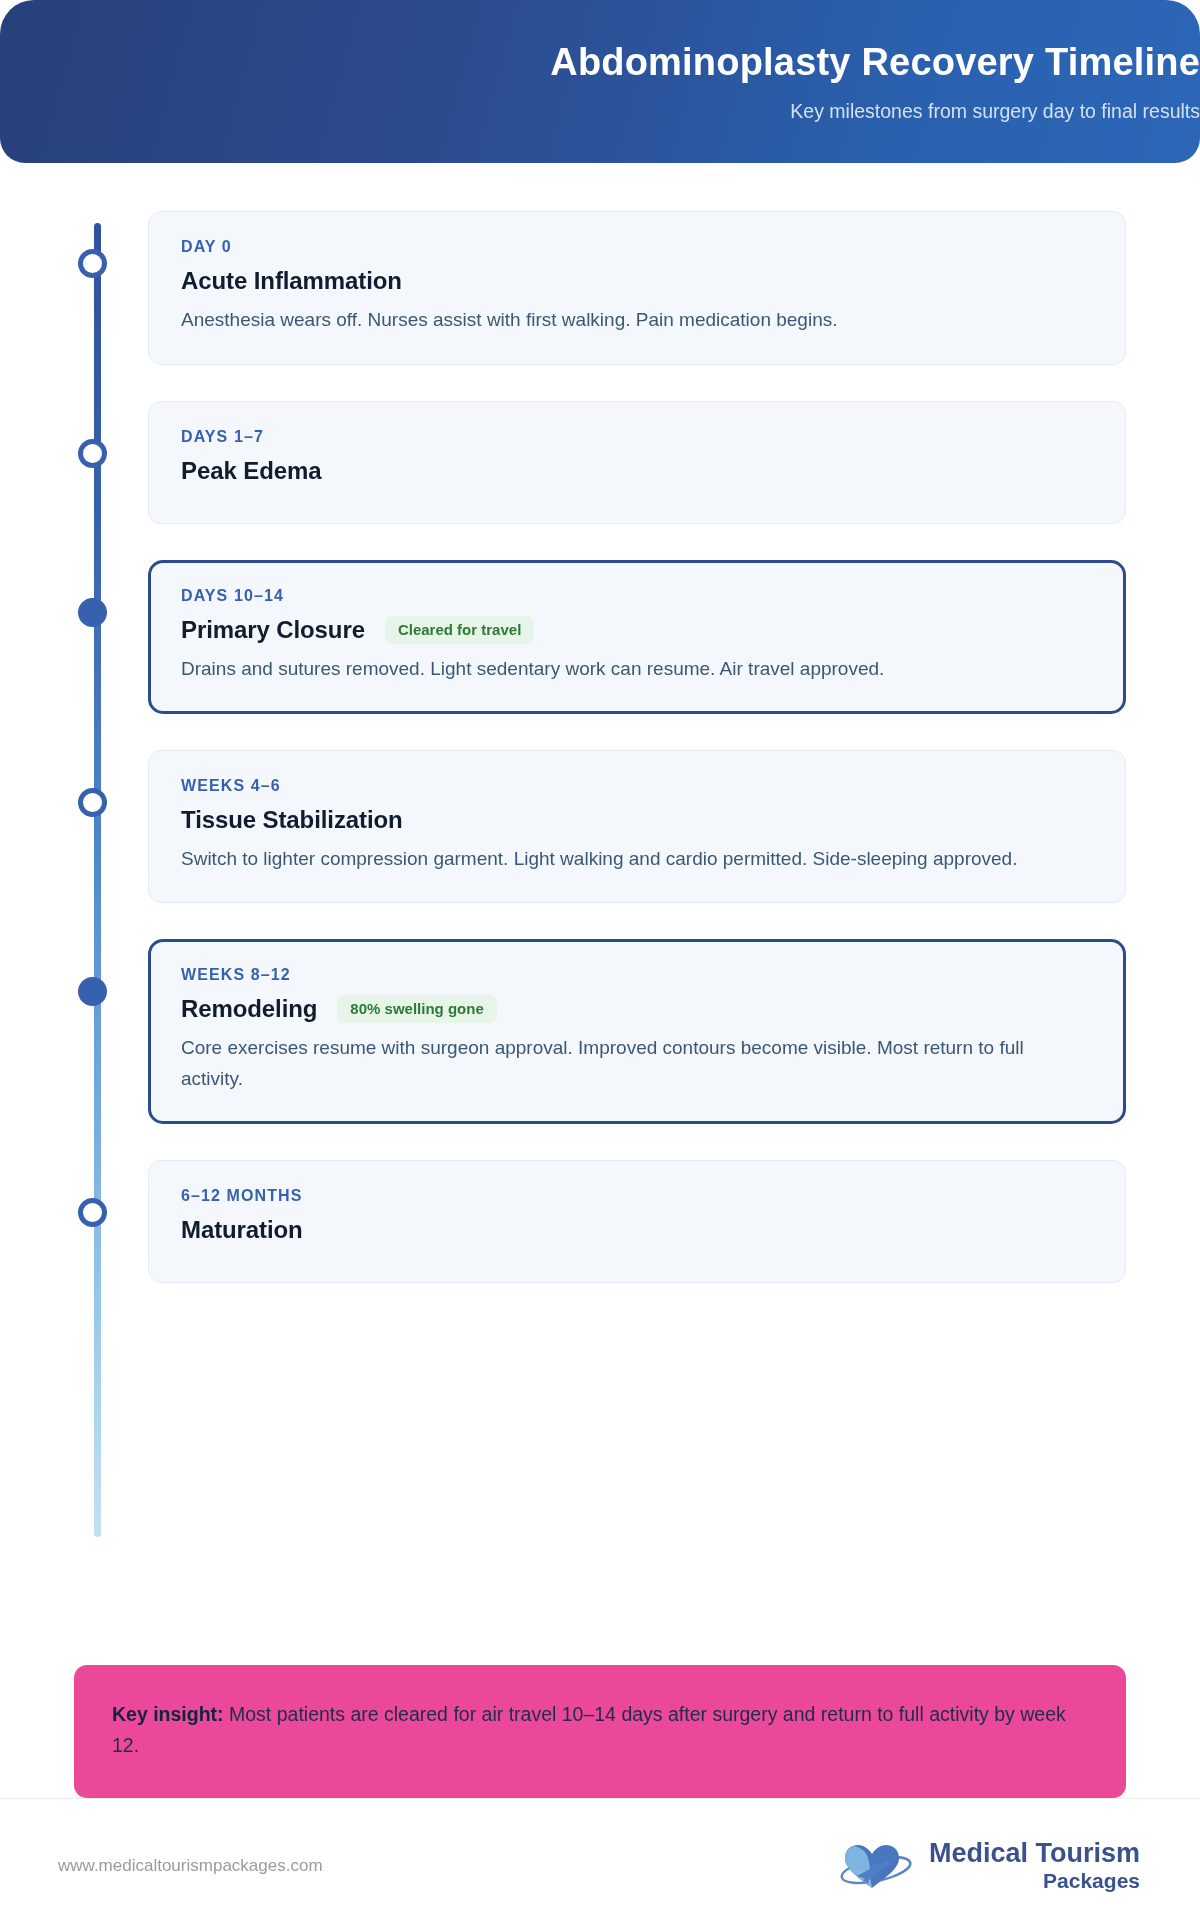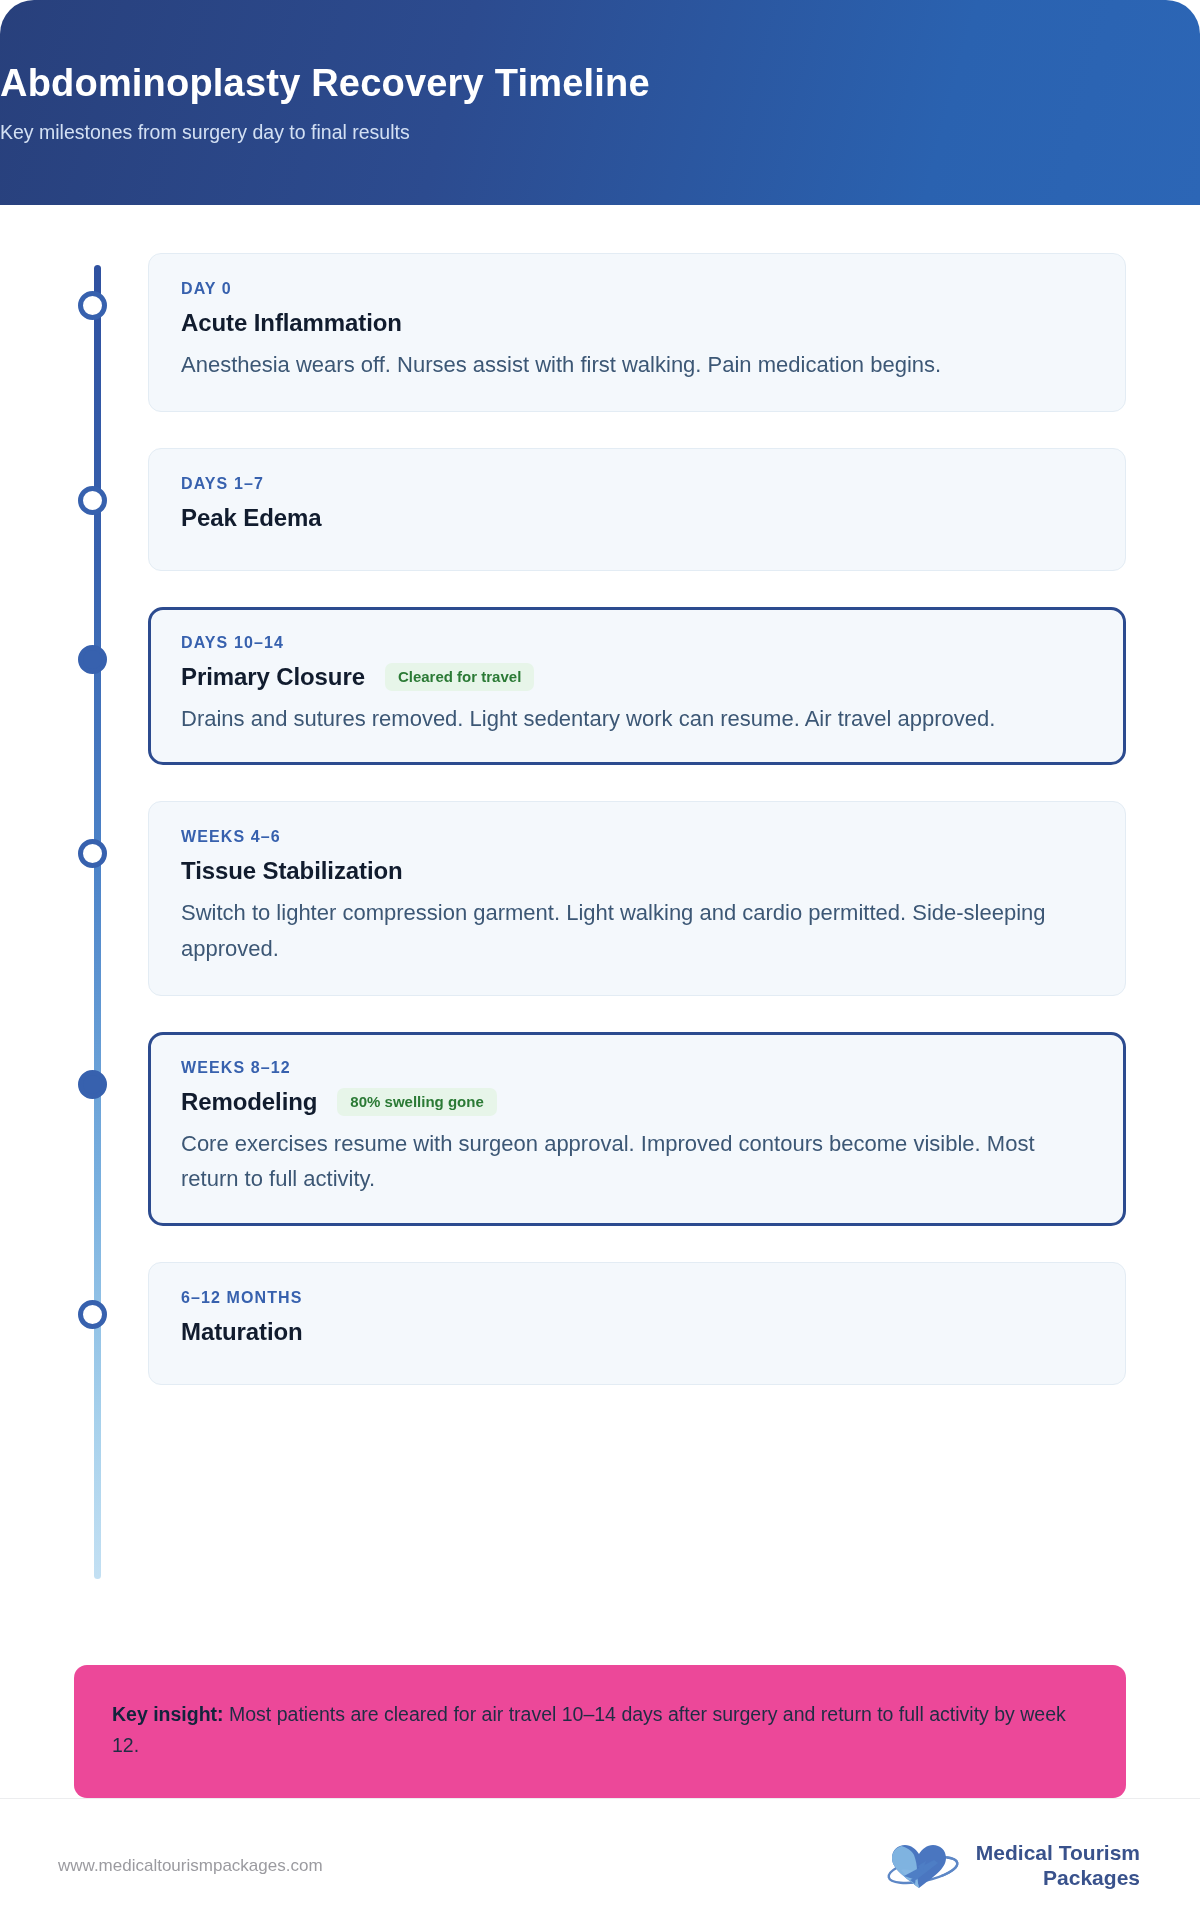--- a/index.html
+++ b/index.html
@@ -19,27 +19,28 @@
     background: #ffffff;
     border-radius: 34px;
     overflow: hidden;
     display: flex;
     flex-direction: column;
   }
 
   
   .header {
     position: relative;
-    height: 205px;
+    height: 163px;
     background: linear-gradient(105deg, #28407c 0%, #2c4b8f 38%, #2a62b0 78%, #2c66b6 100%);
     display: flex;
     flex-direction: column;
-    align-items: flex-start;
+    align-items: flex-end;
     justify-content: center;
     flex: none;
+    border-radius: 25px;
   }
   .header-title {
     color: #ffffff;
     font-size: 38px;
     font-weight: bold;
     letter-spacing: 0.2px;
     text-align: center;
     line-height: 1.2;
   }
   .header-subtitle {
@@ -134,21 +135,21 @@
     color: #2b7a35;
     font-size: 15px;
     font-weight: bold;
     border-radius: 7px;
     padding: 5px 13px 6px 13px;
     white-space: nowrap;
   }
 
   .card-desc {
     color: #3c5775;
-    font-size: 22px;
+    font-size: 19px;
     line-height: 1.62;
     max-width: 880px;
   }
 
   
   .insight {
     margin: 50px 74px 0 74px;
     background: #ec4899;
     border-radius: 13px;
     padding: 34px 38px 36px 38px;
@@ -185,21 +186,21 @@
   }
   .logo-mark { width: 84px; height: 56px; flex: none; }
   .logo-text {
     display: flex;
     flex-direction: column;
     align-items: flex-end;
     color: #39528c;
     font-weight: bold;
     line-height: 1.16;
   }
-  .logo-line1 { font-size: 21px; }
+  .logo-line1 { font-size: 27px; }
   .logo-line2 { font-size: 21px; }
 </style>
 </head>
 <body>
 
 <div class="page">
 
   <div class="header">
     <div class="header-title">Abdominoplasty Recovery Timeline</div>
     <div class="header-subtitle">Key milestones from surgery day to final results</div>

